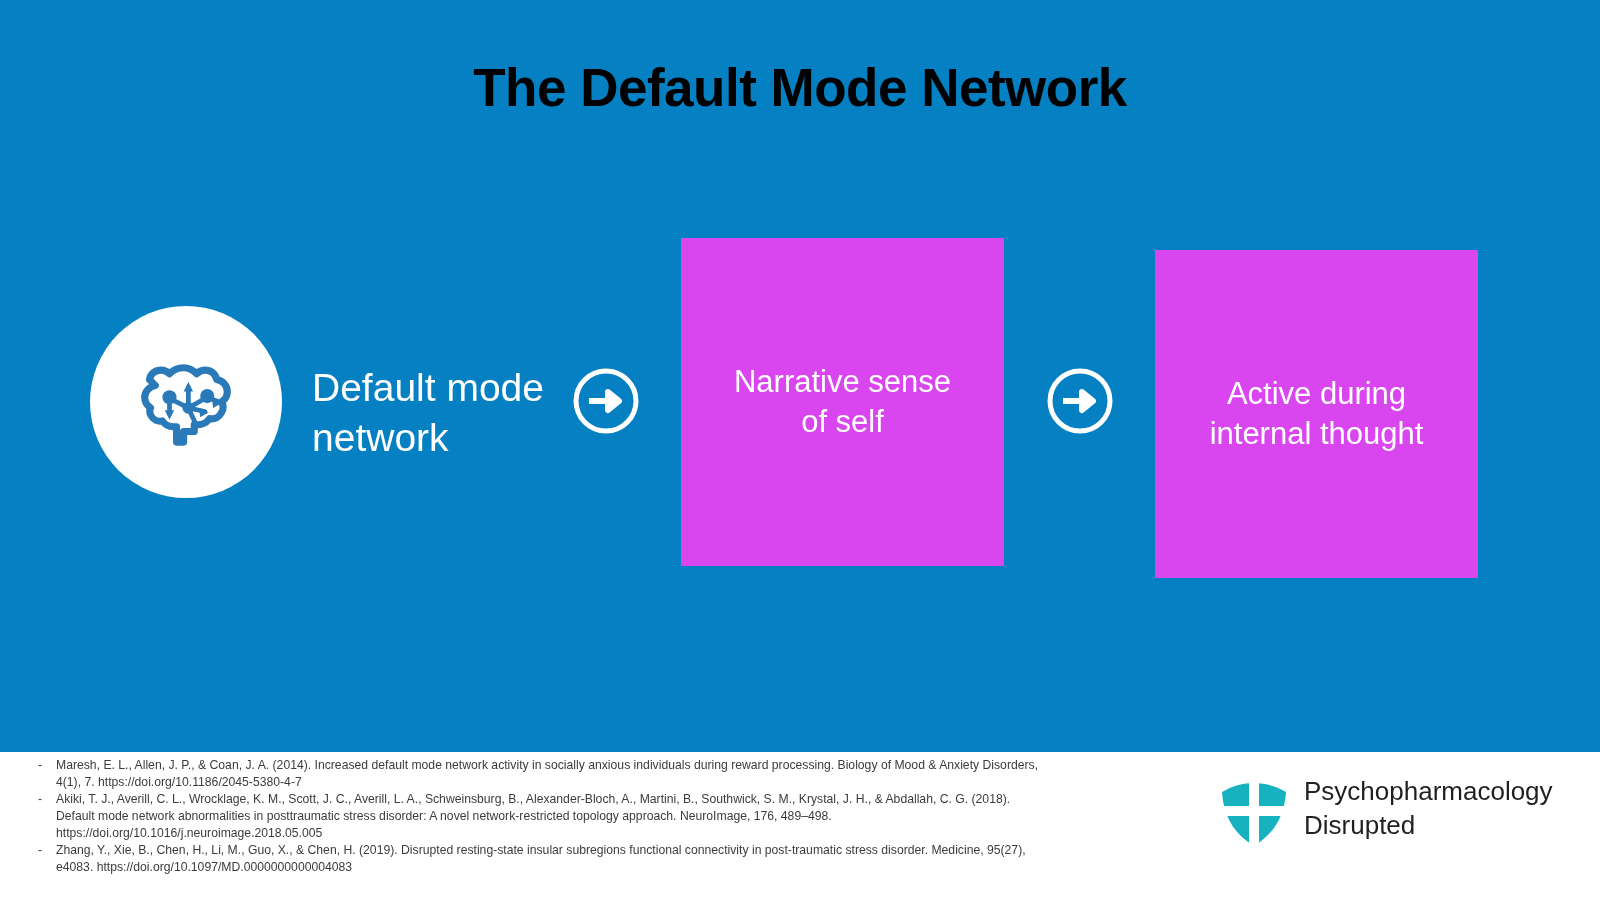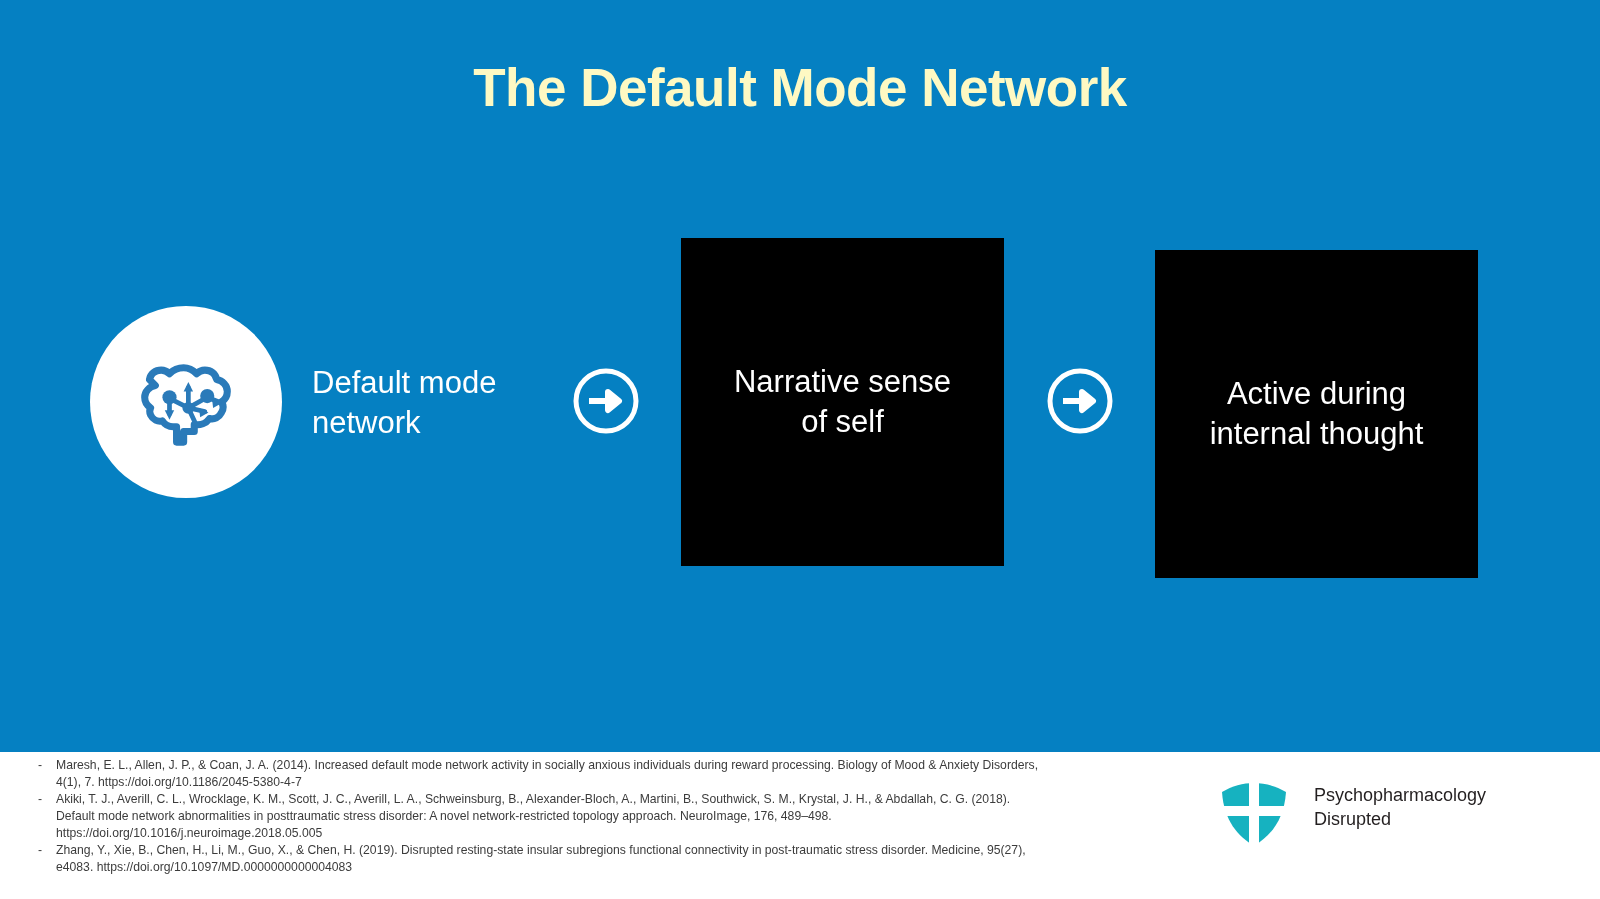--- a/index.html
+++ b/index.html
@@ -19,21 +19,21 @@
     position:absolute;
     left:0; top:0;
     width:1600px; height:752px;
     background:#0580c2;
   }
   .slide-title {
     position:absolute;
     left:0; top:58px;
     width:1600px;
     text-align:center;
-    color:#fef9c3;
+    color:#000000;
     font-size:53px;
     font-weight:bold;
     letter-spacing:-0.5px;
     line-height:1.15;
   }
   
   .flow {
     position:absolute;
     left:0; top:238px;
     width:1600px; height:336px;
@@ -50,39 +50,39 @@
     align-items:center;
     justify-content:center;
   }
   .brain-circle svg { width:118px; height:118px; display:block; }
 
   .label-left {
     position:absolute;
     left:312px; top:125px;
     width:250px;
     color:#ffffff;
-    font-size:31px;
+    font-size:39px;
     line-height:1.28;
     text-align:left;
   }
   
   .arrow {
     position:absolute;
     top:127px;
     width:72px; height:72px;
   }
   .arrow.a1 { left:570px; }
   .arrow.a2 { left:1044px; }
   .arrow svg { width:72px; height:72px; display:block; }
 
   
   .panel {
     position:absolute;
     top:0;
-    background:#000000;
+    background:#d946ef;
     display:flex;
     align-items:center;
     justify-content:center;
     padding:0 18px;
   }
   .panel.p1 { left:681px; width:323px; height:328px; }
   .panel.p2 { left:1155px; width:323px; height:328px;margin-top:12px; }
   .panel .panel-text {
     color:#ffffff;
     font-size:31px;
@@ -123,23 +123,23 @@
   
   .logo {
     position:absolute;
     left:1212px; top:14px;
     display:flex;
     align-items:center;
   }
   .logo-mark { width:84px; height:84px; flex:0 0 84px; }
   .logo-mark svg { width:84px; height:84px; display:block; }
   .logo-text {
-    margin-left:18px;
+    margin-left:8px;
     color:#231f20;
-    font-size:18px;
+    font-size:26px;
     line-height:1.32;
     white-space:nowrap;
   }
 </style>
 </head>
 <body>
 
 <div class="slide">
 
   <div class="stage">

